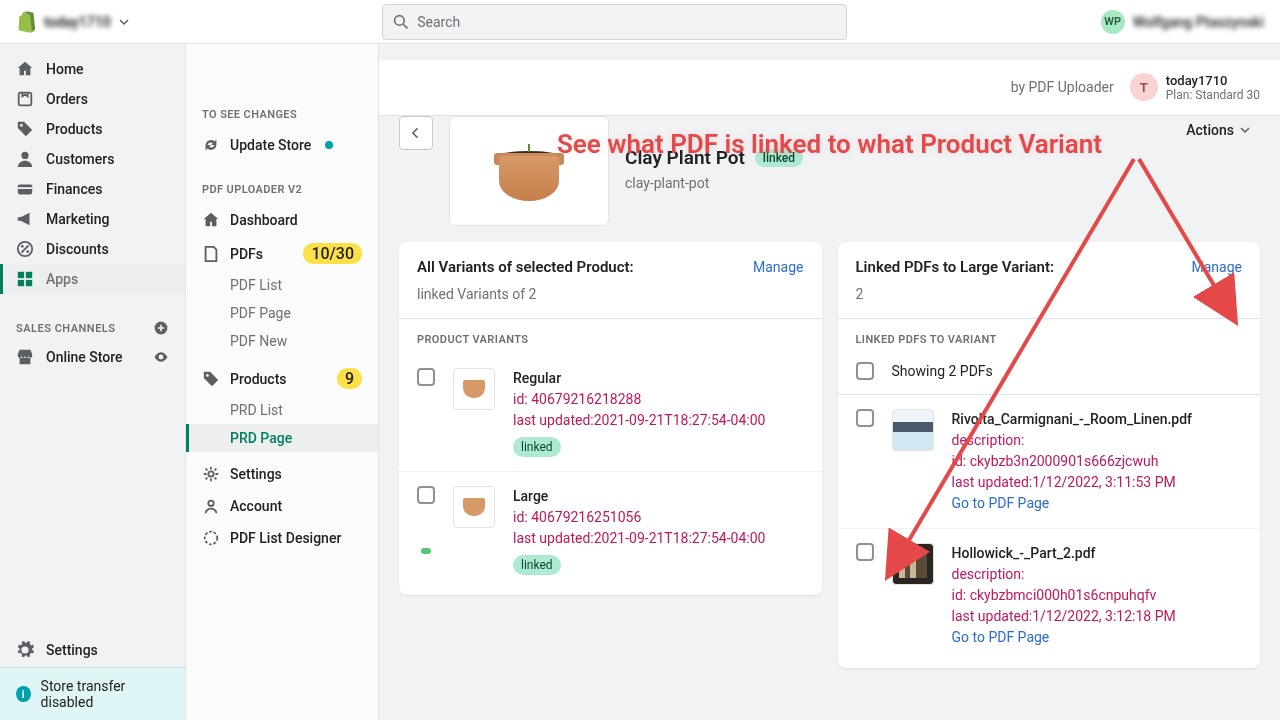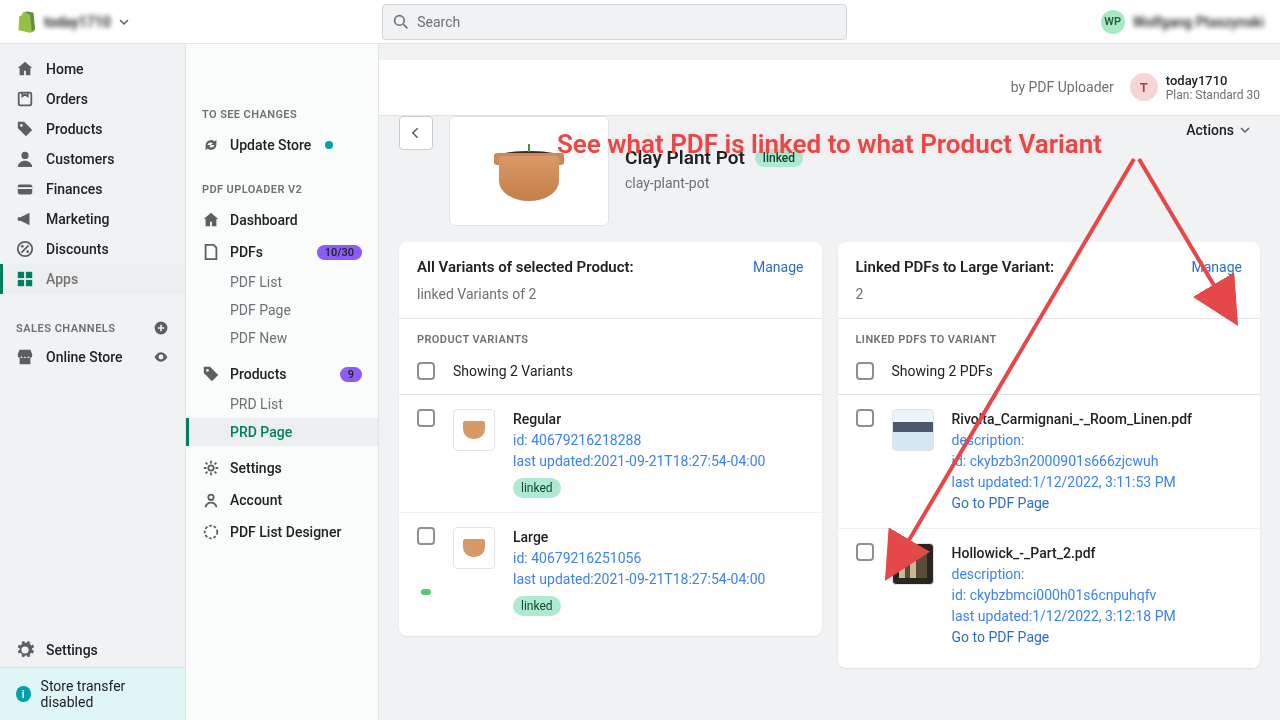--- a/index.html
+++ b/index.html
@@ -33,21 +33,21 @@
 .online-store-left { display: flex; align-items: center; gap: 12px;}
 .sidebar-footer { margin-top: auto; }
 .footer-item { display: flex; align-items: center; gap: 12px; padding: 8px 16px; font-weight: 500; }
 .transfer-bar { background: #e0f5f5; padding: 10px 16px; display: flex; align-items: center; gap: 10px; border-top: 1px solid #c4e6e6; }
 .info-circle { width: 16px; height: 16px; border-radius: 50%; background: #00a0ac; color: #fff; display: flex; align-items: center; justify-content: center; font-size: 11px; font-weight: 700; }
 
 
 .app-sidebar { width: 193px; background: #fafbfb; border-right: 1px solid #e1e3e5; padding-top: 56px; font-size: 14px; }
 .app-sub-header { font-size: 11px; font-weight: 600; color: #6d7175; padding: 8px 16px; letter-spacing: 0.4px; }
 .app-nav-item { display: flex; align-items: center; gap: 10px; padding: 7px 16px; font-weight: 500; cursor: pointer; position: relative; }
-.app-nav-item .badge-pill { margin-left: auto; background: #8b5cf6; border-radius: 10px; padding: 1px 8px; font-size: 11px; font-weight: 500; }
+.app-nav-item .badge-pill { margin-left: auto; background: #fde047; border-radius: 10px; padding: 1px 8px; font-size: 16px; font-weight: 500; }
 .app-sub-item { padding: 6px 16px 6px 44px; color: #6d7175; cursor: pointer; font-weight: 400;}
 .app-sub-item.active { background: #edeeef; color: #008060; font-weight: 500; position: relative; }
 .app-sub-item.active::before { content: ""; position: absolute; left: 0; top: 0; bottom: 0; width: 3px; background: #008060; }
 .update-dot { width: 8px; height: 8px; border-radius: 50%; background: #00a0ac; display: inline-block; margin-left: 4px; vertical-align: middle;}
 .app-icon { width: 18px; height: 18px; fill: #5c5f62; }
 
 
 .main { flex: 1; display: flex; flex-direction: column; overflow: auto; position: relative; }
 .app-header { height: 56px; background: #fff; border-bottom: 1px solid #e1e3e5; display: flex; align-items: center; padding: 0 20px; position: absolute; left: -193px; right: 0; top: 16px; }
 .app-header-right { margin-left: auto; color: #6d7175; display: flex; align-items: center; gap: 16px; }
@@ -89,21 +89,21 @@
 .checkbox { width: 18px; height: 18px; border: 2px solid #8c9196; border-radius: 4px; background: #fff; cursor: pointer; flex-shrink: 0;}
 .list-item { display: flex; gap: 18px; padding: 14px 18px; border-bottom: 1px solid #f1f2f4; align-items: flex-start; }
 .list-item:last-child { border-bottom: none; padding-bottom: 20px;}
 .thumb { width: 42px; height: 42px; border: 1px solid #e1e3e5; border-radius: 4px; display: flex; align-items: center; justify-content: center; flex-shrink: 0; background:#fff;}
 .thumb .mini-pot-body { width: 22px; height: 18px; background: #d89968; border-radius: 2px 2px 10px 10px;}
 .pdf-thumb-1 { background: linear-gradient(to bottom, #eef5fa 30%, #4a5a6a 30%, #4a5a6a 55%, #d4e8f4 55%);}
 .pdf-thumb-2 { background: #2a2520; position: relative;}
 .pdf-thumb-2::after { content:""; position:absolute; inset: 6px; background: linear-gradient(90deg, #c9b896 20%, #5a4a3a 20%, #5a4a3a 40%, #c9b896 40%, #c9b896 60%, #5a4a3a 60%);}
 .item-details { flex: 1; font-size: 14px; line-height: 1.5; }
 .item-name { font-weight: 500; }
-.item-meta { color: #3b82f6; }
+.item-meta { color: #be185d; }
 .go-link { color: #2c6ecb; cursor: pointer; }
 .variant-linked-badge { display: inline-block; background: #aee9d1; color: #0a4a2f; padding: 1px 8px; border-radius: 10px; font-size: 12px; margin-top: 6px;}
 .green-dot { width: 10px; height: 6px; border-radius: 3px; background: #50c878; margin-top: 4px;}
 .item-left { display:flex; flex-direction:column; align-items:center; gap: 40px;}
 </style>
 </head>
 <body>
 
 <div class="topbar">
   <div class="logo-area">
@@ -369,24 +369,20 @@
 
       <div class="cards">
 
         <div class="card">
           <div class="card-header">
             <span class="card-title">All Variants of selected Product:</span>
             <span class="manage-link">Manage</span>
           </div>
           <div class="card-sub">linked Variants of 2</div>
           <div class="card-section-label">PRODUCT VARIANTS</div>
-          <div class="list-header-row">
-            <div class="checkbox"></div>
-            <span>Showing 2 Variants</span>
-          </div>
           <div class="list-item">
             <div class="checkbox"></div>
             <div class="thumb">
                 <div class="mini-pot-body"></div>
               </div>
             <div class="item-details">
               <div class="item-name">Regular</div>
               <div class="item-meta">id: 40679216218288</div>
               <div class="item-meta">last updated:2021-09-21T18:27:54-04:00</div>
               <span class="variant-linked-badge">linked</span>

